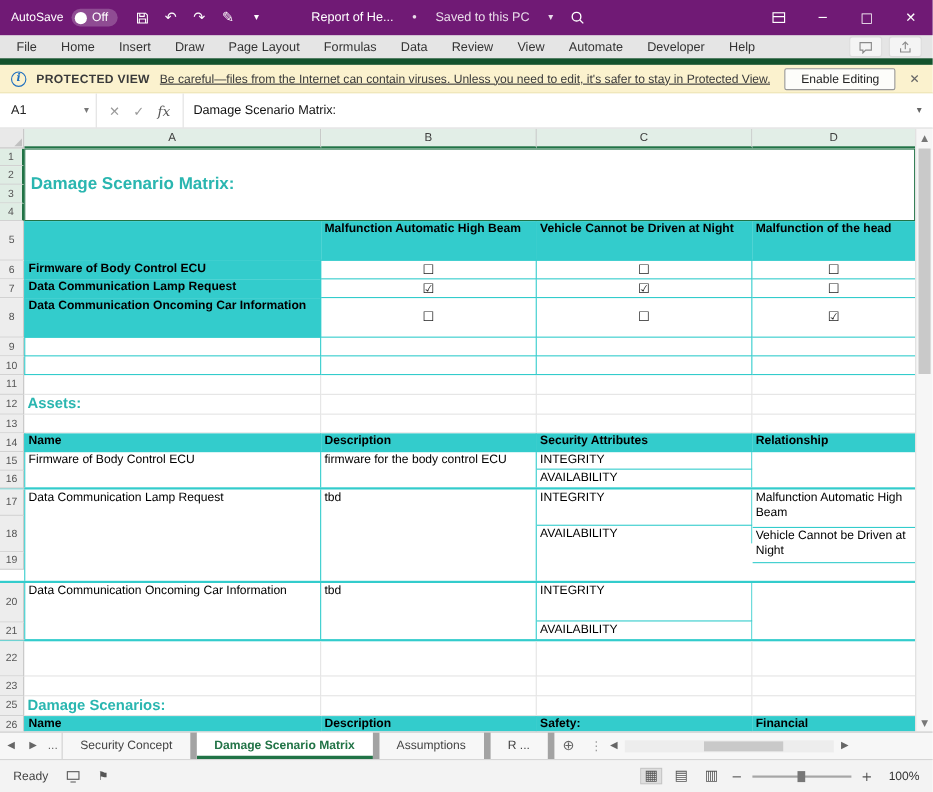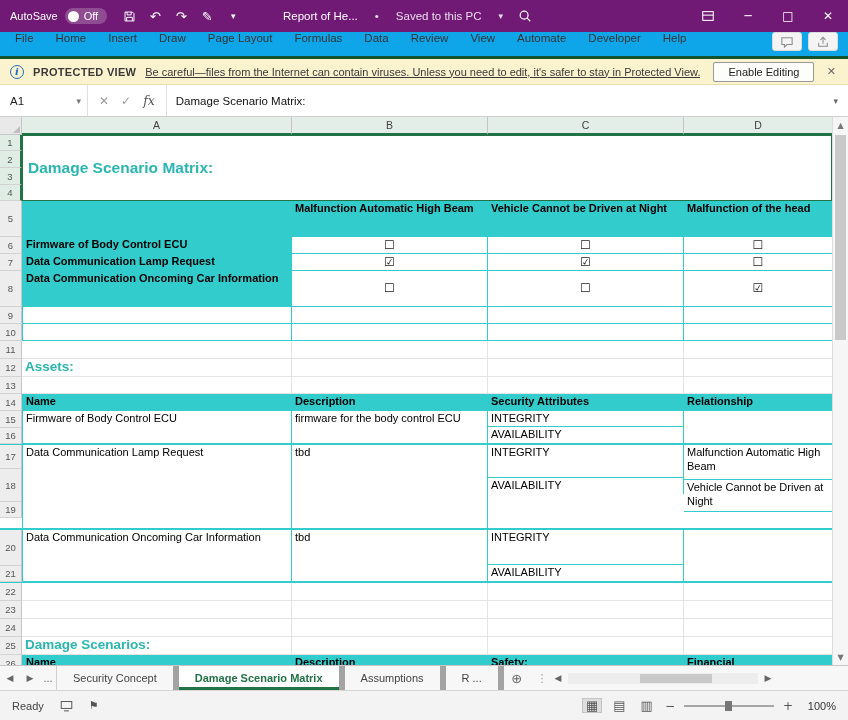--- a/index.html
+++ b/index.html
@@ -14,21 +14,21 @@
   .knob{width:11px;height:11px;border-radius:50%;background:#fff;display:block}
   .tb-icon{width:24px;height:26px;display:flex;align-items:center;justify-content:center;font-size:13px;color:#fff}
   .sm{font-size:9px}
   .tb-center{position:absolute;left:283px;top:0;height:32px;display:flex;align-items:center;gap:17px;font-size:11.5px}
   .dim{color:rgba(255,255,255,.85)}
   .tb-search{position:absolute;left:510px;top:0;height:32px;width:30px;display:flex;align-items:center;justify-content:center}
   .tb-right{position:absolute;right:0;top:0;height:32px;display:flex}
   .winbtn{width:40px;height:32px;display:flex;align-items:center;justify-content:center;font-size:12px;color:#fff}
 
   
-  .ribbon{flex:0 0 27px;display:flex;align-items:flex-start;background:#0ea5e9;border-bottom:3px solid #14532d;padding-left:4px}
+  .ribbon{flex:0 0 27px;display:flex;align-items:center;background:#e5e5e5;border-bottom:6px solid #14532d;padding-left:4px}
   .rtab{padding:0 11px;font-size:11.5px;color:#333;display:flex;align-items:center}
   .ribbon-right{margin-left:auto;display:flex;gap:6px;align-items:center;padding-right:10px}
   .rbtn{width:30px;height:19px;border:1px solid #DCDCDC;border-radius:3px;background:#F4F4F4;display:flex;align-items:center;justify-content:center}
 
   
   .pvbar{flex:0 0 26px;display:flex;align-items:center;background:#FBF2CE;border-bottom:1px solid #E8DFAE;font-size:11px;color:#3A3A3A;padding-left:10px;gap:9px}
   .pv-info{flex:0 0 14px;width:14px;height:14px;border:1.5px solid #1F6FBF;border-radius:50%;color:#1F6FBF;font-weight:bold;font-size:10px;display:flex;align-items:center;justify-content:center;font-family:"DejaVu Serif",serif;font-style:italic}
   .pv-label{font-weight:bold;letter-spacing:.3px;white-space:nowrap}
   .pv-msg{text-decoration:underline;white-space:nowrap;overflow:hidden}
   .pv-btn{margin-left:4px;font-size:11px;padding:3px 14px;background:#FDFDFA;border:1px solid #989898;border-radius:2px;color:#222;font-family:inherit;white-space:nowrap}
@@ -347,36 +347,29 @@
           <div class="rn" style="height:16px">21</div>
         </div>
         <div class="cell ca t tl top">Data Communication Oncoming Car Information</div>
         <div class="cell cb t top">tbd</div>
         <div class="cstack">
           <div class="sub" style="height:36px">INTEGRITY</div>
           <div class="sub last" style="height:17px">AVAILABILITY</div>
         </div>
       </div>
 
-      <div class="row" style="height:18px">
+      <div class="row" style="height:32px">
         <div class="rn">22</div>
         <div class="cell ca"></div>
         <div class="cell cb"></div>
         <div class="cell cc"></div>
         <div class="cell cd"></div>
       </div>
       <div class="row" style="height:18px">
         <div class="rn">23</div>
-        <div class="cell ca"></div>
-        <div class="cell cb"></div>
-        <div class="cell cc"></div>
-        <div class="cell cd"></div>
-      </div>
-      <div class="row" style="height:18px">
-        <div class="rn">24</div>
         <div class="cell ca"></div>
         <div class="cell cb"></div>
         <div class="cell cc"></div>
         <div class="cell cd"></div>
       </div>
 
       <div class="row" style="height:18px">
         <div class="rn">25</div>
         <div class="cell ca heading">Damage Scenarios:</div>
         <div class="cell cb"></div>

